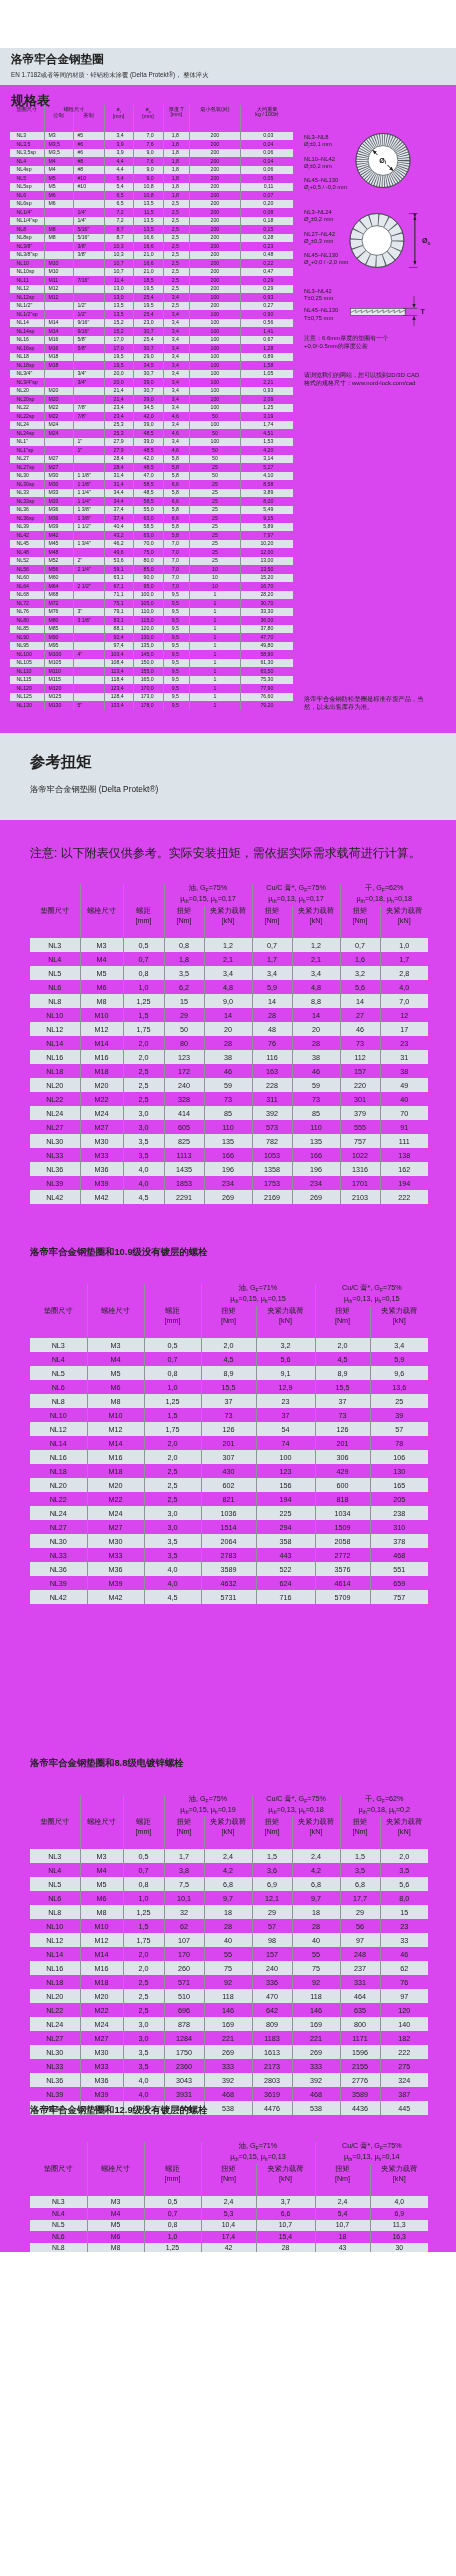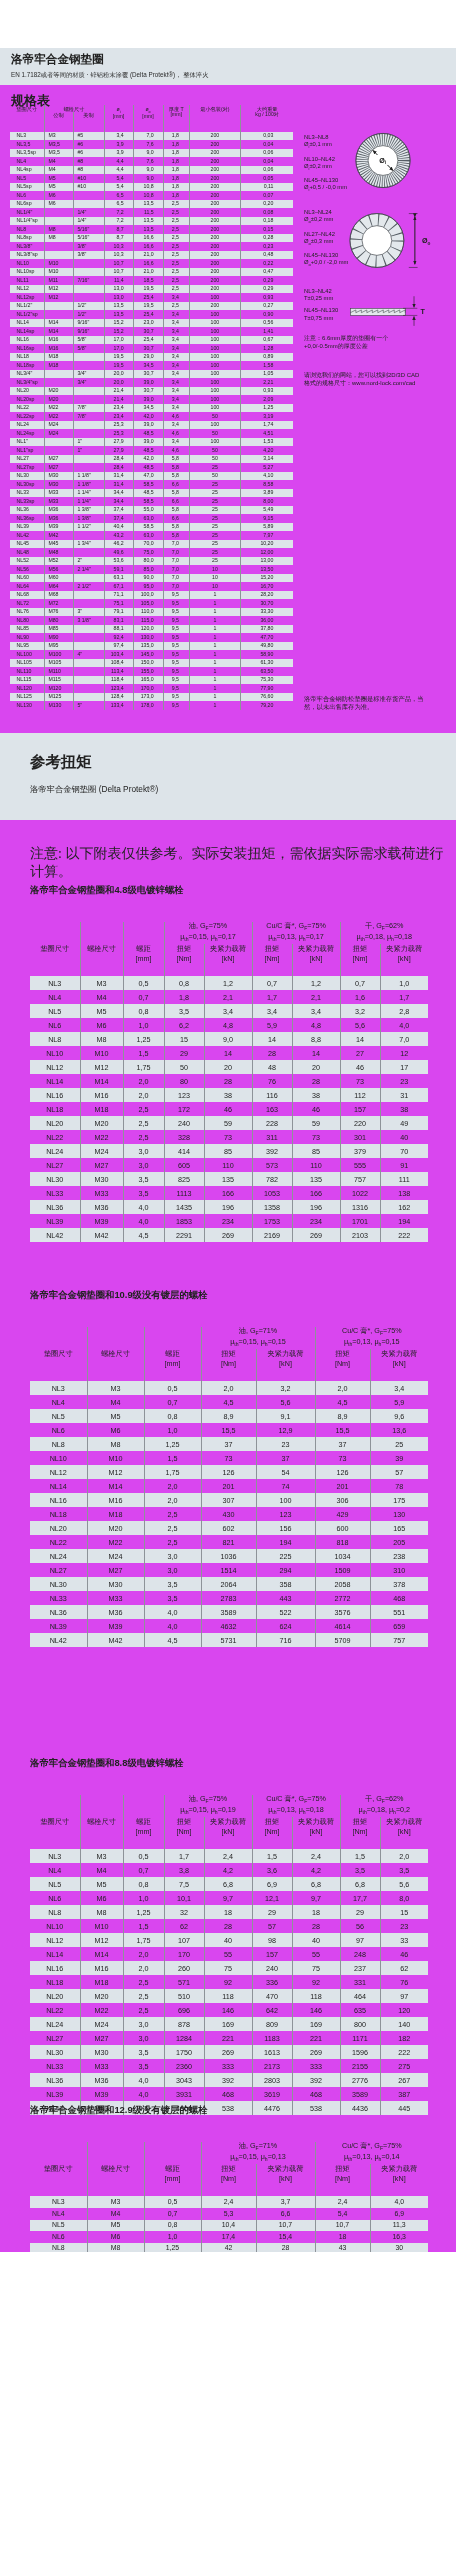--- a/index.html
+++ b/index.html
@@ -26,21 +26,21 @@
   .vl{border-left:0.6px solid #8d9399;}
 
   .tol{position:absolute;left:304px;width:66px;font-size:5.8px;line-height:7.2px;}
   .tol-item{margin-bottom:5px;}
   .note2{position:absolute;left:304px;font-size:6px;line-height:8.3px;}
   .svgbox{position:absolute;}
 
   .banner{position:absolute;left:0;top:685px;width:457px;height:87px;background:#dde4e9;}
   .banner-title{position:absolute;left:30px;top:704px;font-size:15.4px;font-weight:bold;}
   .banner-sub{position:absolute;left:30px;top:736px;font-size:8.3px;}
-  .tq-note{position:absolute;left:30px;top:797px;font-size:14px;font-weight:500;font-family:Liberation Serif, serif;}
+  .tq-note{position:absolute;left:30px;top:797px;font-size:12px;font-weight:500;}
 
   .torque{position:absolute;left:30px;width:399px;}
   .t-title{font-size:9.4px;font-weight:bold;margin:0 0 25px 0;}
   table.tq{border-collapse:collapse;table-layout:fixed;width:397px;font-size:7.2px;line-height:1.25;}
   .tq th{font-weight:normal;vertical-align:top;text-align:center;padding:0;}
   .tq th.g{height:22px;}
   .tq th.g div{line-height:8.8px;}
   .tq th.c{padding-bottom:13.2px;}
   .tq th.c div{line-height:9.4px;}
   .tq tbody td{height:14px;padding:0;text-align:center;white-space:nowrap;}
@@ -885,21 +885,20 @@
     <div>洛帝牢合金钢防松垫圈是标准存货产品，当</div>
     <div>然，以未出售库存为准。</div>
   </div>
 
   <div class="banner"></div>
   <div class="banner-title">参考扭矩</div>
   <div class="banner-sub">洛帝牢合金钢垫圈 (Delta Protekt®)</div>
   <div class="tq-note">注意: 以下附表仅供参考。实际安装扭矩，需依据实际需求载荷进行计算。</div>
 
   <div class="torque" style="top:836px">
-      <div class="t-title">洛帝牢合金钢垫圈和4.8级电镀锌螺栓</div>
       <table class="tq">
         <colgroup>
           <col style="width: 50px;">
           <col style="width: 43px;">
           <col style="width: 41px;">
           <col style="width: 40px;">
           <col style="width: 48px;">
           <col style="width: 40px;">
           <col style="width: 48px;">
           <col style="width: 40px;">
@@ -1166,21 +1165,21 @@
             <td class="vl">2291</td>
             <td class="vl">269</td>
             <td class="vl">2169</td>
             <td class="vl">269</td>
             <td class="vl">2103</td>
             <td class="vl">222</td>
           </tr>
         </tbody>
       </table>
     </div>
-  <div class="torque" style="top:1241px">
+  <div class="torque" style="top:1198px">
       <div class="t-title">洛帝牢合金钢垫圈和10.9级没有镀层的螺栓</div>
       <table class="tq">
         <colgroup>
           <col style="width: 57px;">
           <col style="width: 57px;">
           <col style="width: 57px;">
           <col style="width: 55px;">
           <col style="width: 59px;">
           <col style="width: 55px;">
           <col style="width: 58px;">
@@ -1301,21 +1300,21 @@
             <td class="vl">201</td>
             <td class="vl">78</td>
           </tr>
           <tr class="sh">
             <td>NL16</td>
             <td class="vl">M16</td>
             <td class="vl">2,0</td>
             <td class="vl">307</td>
             <td class="vl">100</td>
             <td class="vl">306</td>
-            <td class="vl">175</td>
+            <td class="vl">106</td>
           </tr>
           <tr>
             <td>NL18</td>
             <td class="vl">M18</td>
             <td class="vl">2,5</td>
             <td class="vl">430</td>
             <td class="vl">123</td>
             <td class="vl">429</td>
             <td class="vl">130</td>
           </tr>
@@ -1651,21 +1650,21 @@
           </tr>
           <tr class="sh">
             <td>NL36</td>
             <td class="vl">M36</td>
             <td class="vl">4,0</td>
             <td class="vl">3043</td>
             <td class="vl">392</td>
             <td class="vl">2803</td>
             <td class="vl">392</td>
             <td class="vl">2776</td>
-            <td class="vl">267</td>
+            <td class="vl">324</td>
           </tr>
           <tr>
             <td>NL39</td>
             <td class="vl">M39</td>
             <td class="vl">4,0</td>
             <td class="vl">3931</td>
             <td class="vl">468</td>
             <td class="vl">3619</td>
             <td class="vl">468</td>
             <td class="vl">3589</td>

